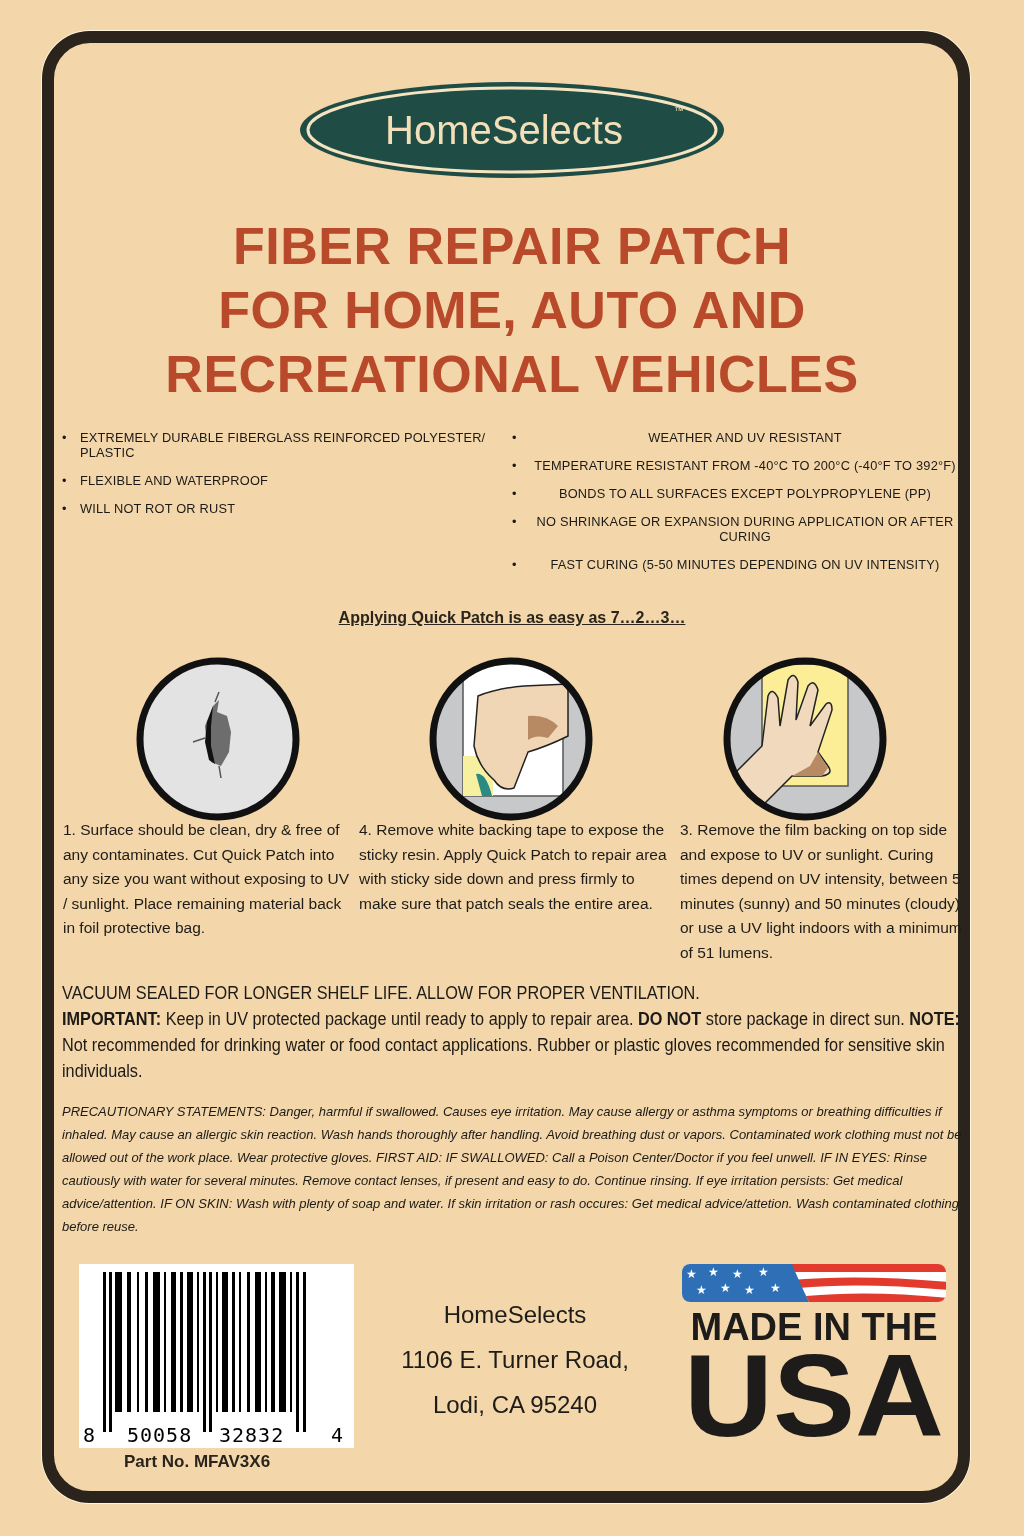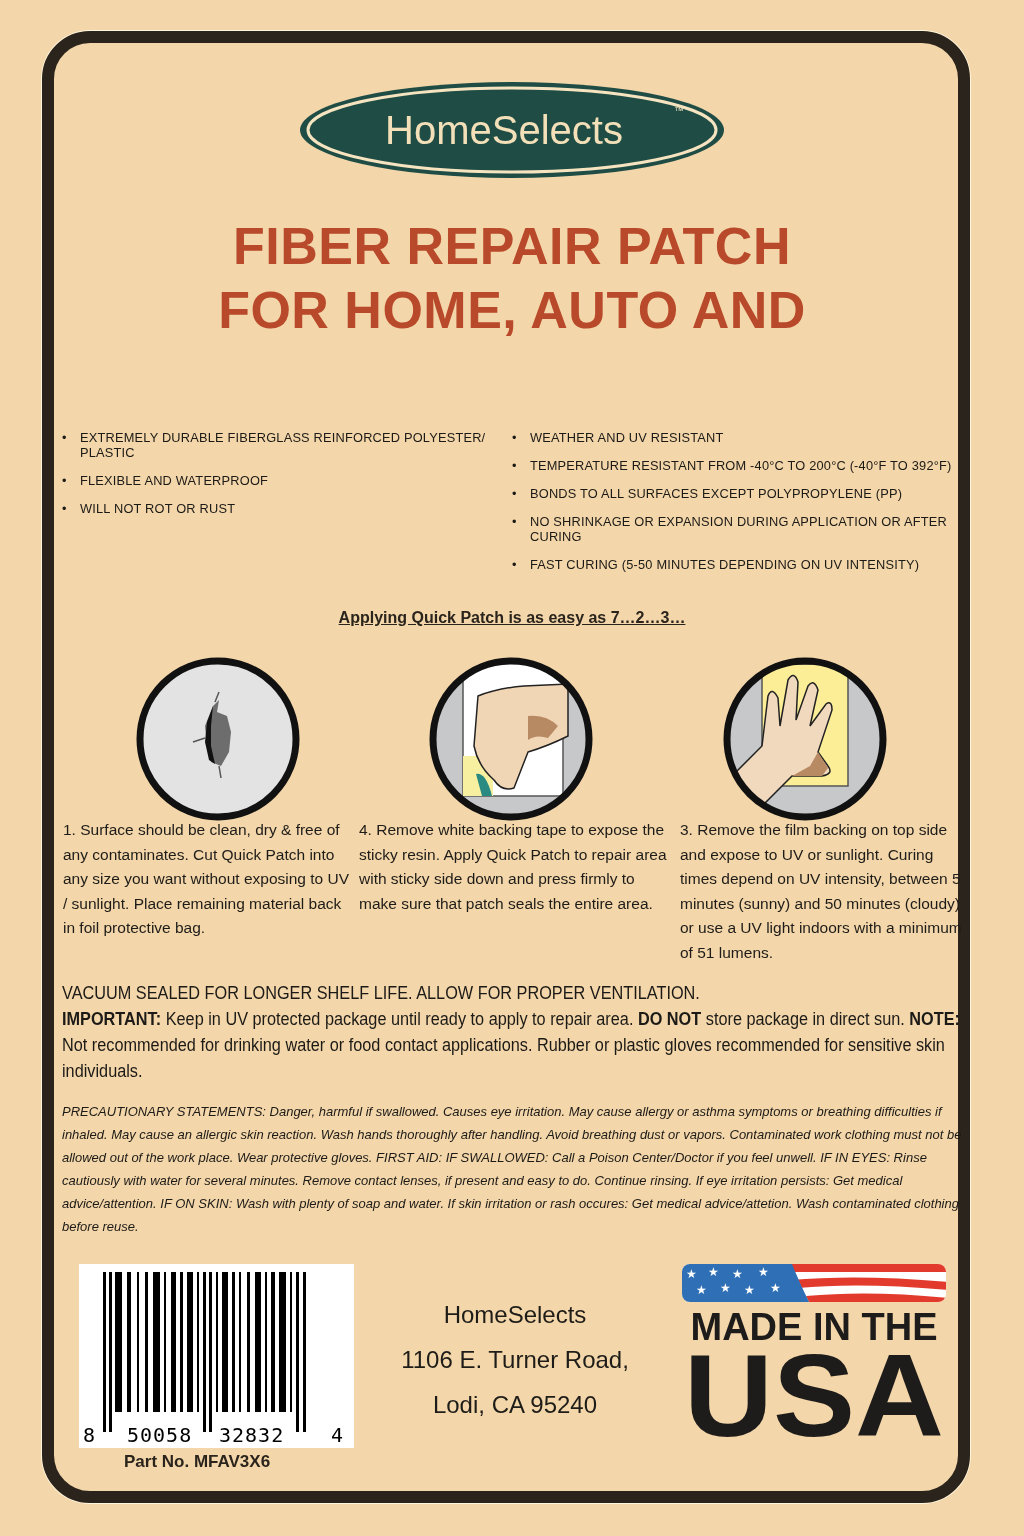--- a/index.html
+++ b/index.html
@@ -20,21 +20,21 @@
     position:absolute; left:60px; width:904px; top:214px; text-align:center;
     color:#b8492a; font-weight:bold; font-size:52px; line-height:64px; letter-spacing:0.5px;
   }
   .title div { white-space:nowrap; }
   .features {
     position:absolute; left:60px; top:430px; width:910px; display:flex;
     font-size:12.8px; font-weight:normal; line-height:15px; letter-spacing:0.2px;
   }
   .feat-col { list-style:none; margin:0; padding:0; }
   .feat-col.left { width:450px; }
-  .feat-col.right { width:450px; }
+  .feat-col.right { width:450px;text-align:center; }
   .feat-col li { position:relative; padding-left:20px; margin-bottom:13px; }
   .feat-col li::before { content:"•"; position:absolute; left:2px; top:0; }
   .feat-col.right li { padding-left:20px; }
   .easy {
     position:absolute; left:0; width:1024px; top:609px; text-align:center;
     font-size:16px; font-weight:bold; text-decoration:underline; color:#2a241c;
   }
   .step-icon { position:absolute; top:656px; width:166px; height:166px; }
   .step-icon svg { width:100%; height:100%; }
   .step-text {
@@ -73,20 +73,21 @@
     <ellipse cx="214" cy="50" rx="204" ry="42" fill="none" stroke="#f6e3bf" stroke-width="3"></ellipse>
     <ellipse cx="214" cy="50" rx="198" ry="38" fill="#1f4d46"></ellipse>
     <text x="206" y="64" text-anchor="middle" font-family="Liberation Sans, sans-serif" font-size="40" fill="#f3e0b8">HomeSelects</text>
     <text x="376" y="34" font-family="Liberation Sans, sans-serif" font-size="10" fill="#f3e0b8">™</text>
   </svg>
 </div>
 
 <div class="title">
   <div>FIBER REPAIR PATCH</div>
   <div>FOR HOME, AUTO AND</div>
+  <div>RECREATIONAL VEHICLES</div>
 </div>
 
 <div class="features">
   <ul class="feat-col left">
     <li>EXTREMELY DURABLE FIBERGLASS REINFORCED POLYESTER/ PLASTIC</li>
     <li>FLEXIBLE AND WATERPROOF</li>
     <li>WILL NOT ROT OR RUST</li>
   </ul>
   <ul class="feat-col right">
     <li>WEATHER AND UV RESISTANT</li>

